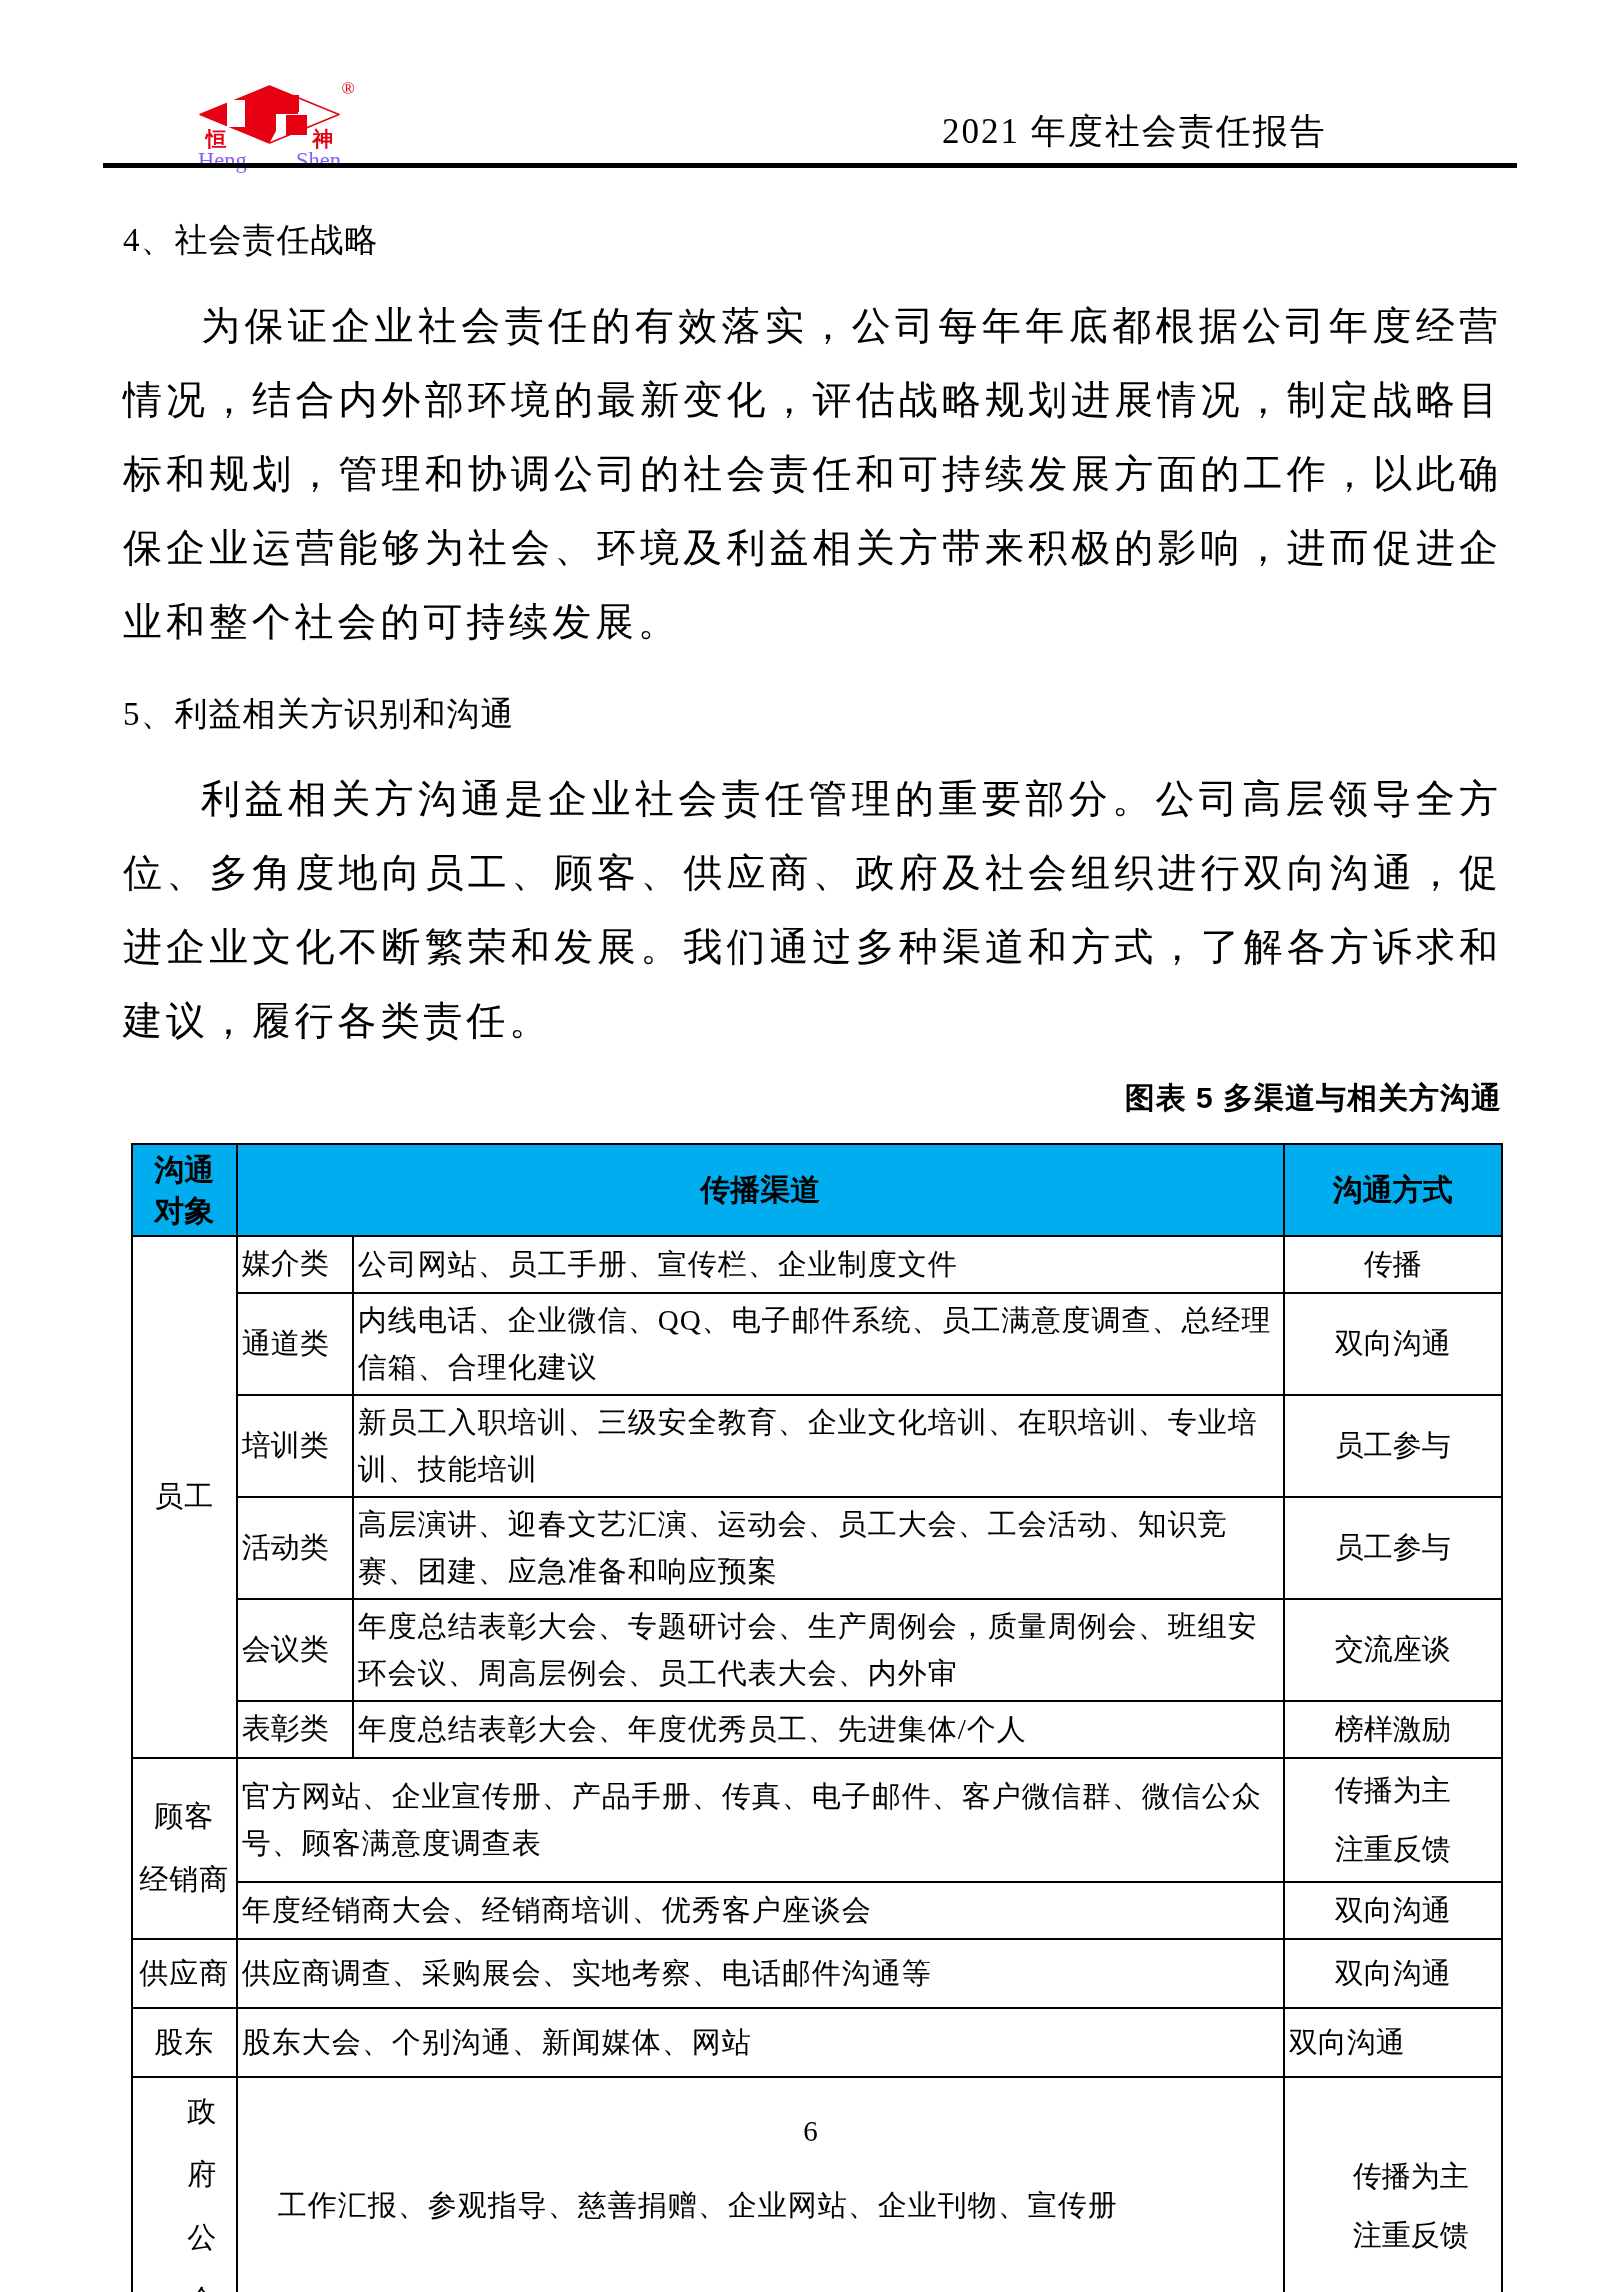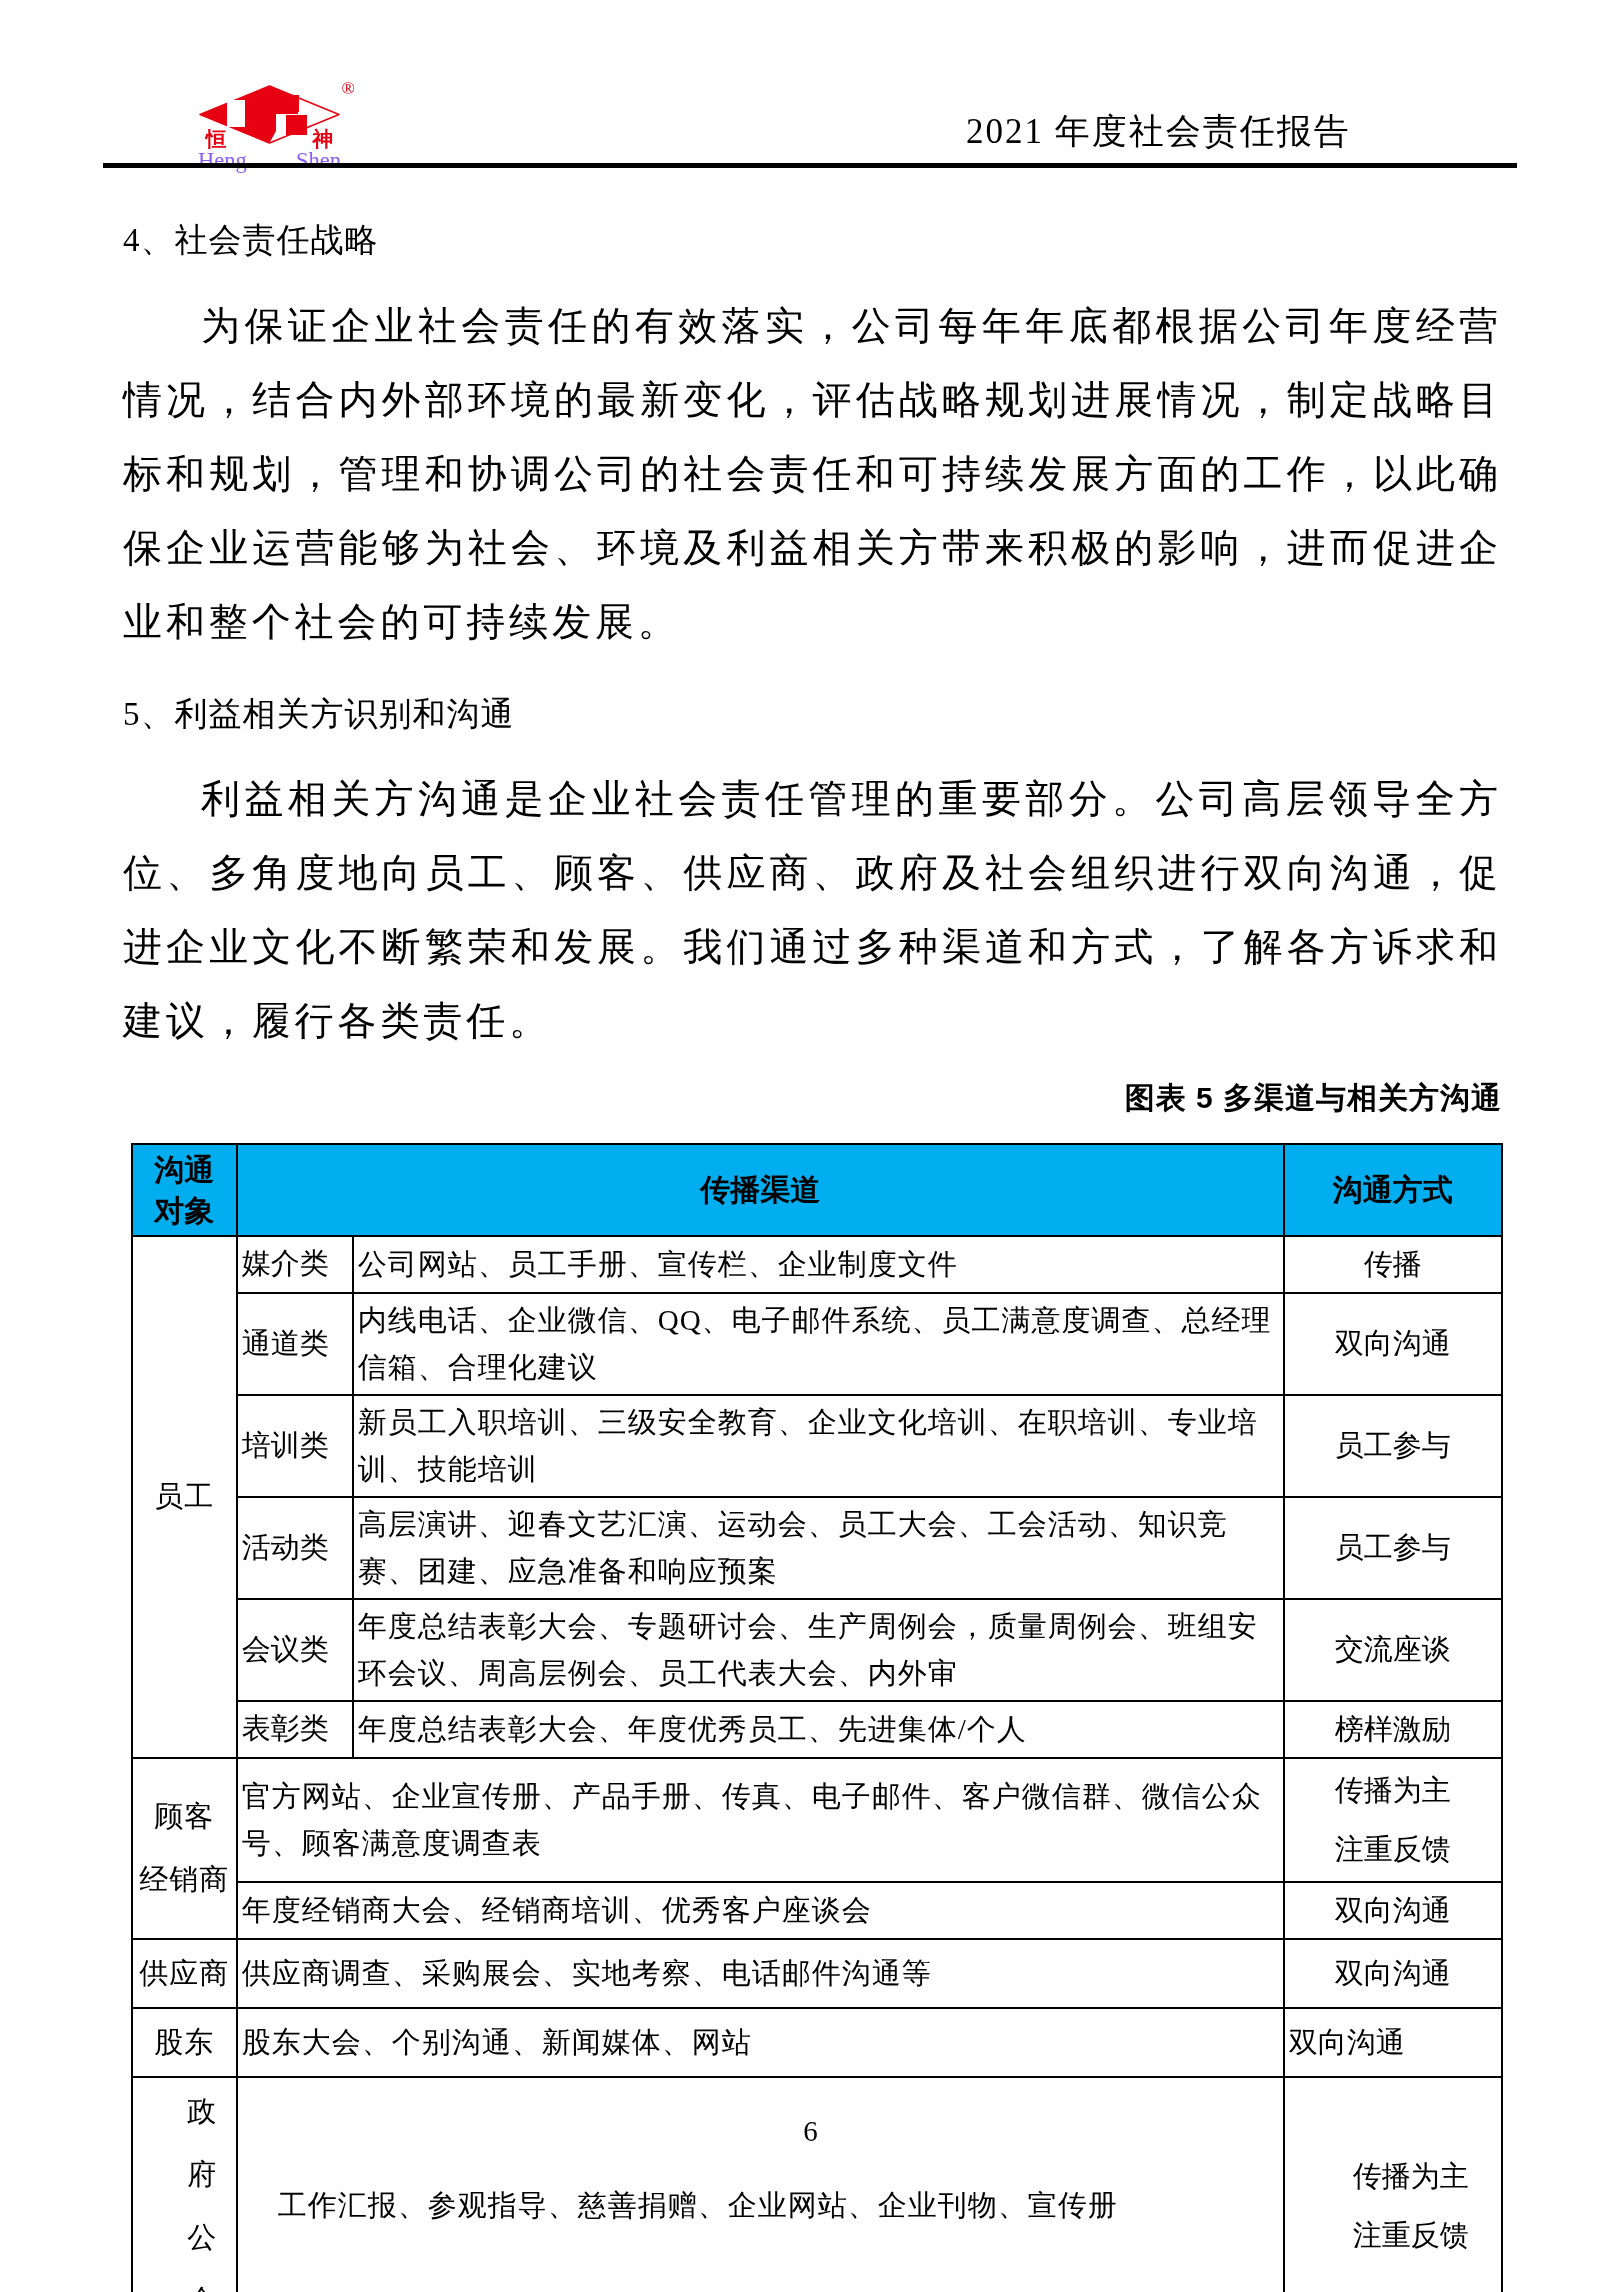--- a/index.html
+++ b/index.html
@@ -13,21 +13,21 @@
   }
   
   .logo{position:absolute;left:196px;top:84px;width:147px;}
   .logo-mark{display:block;}
   .logo-reg{position:absolute;right:-11.8px;top:-5.9px;color:#e60012;font-size:17.6px;font-family:"Liberation Serif",serif;}
   .logo-cn{display:flex;justify-content:space-between;padding:0 9.8px;color:#e60012;
            font-size:20.6px;line-height:20.6px;margin-top:-15.7px;font-weight:bold;}
   .logo-en{display:flex;justify-content:space-between;padding:0 2px;color:#8b5cf6;
            font-size:22.5px;line-height:22.5px;margin-top:0px;font-family:"Liberation Serif",serif;}
   .doc-title{
-    position:absolute;left:966px;top:112px;
+    position:absolute;left:942px;top:112px;
     font-size:35px;line-height:39px;letter-spacing:2px;font-family:"Liberation Serif","DejaVu Serif",serif;
   }
   .header-rule{position:absolute;left:103px;right:104px;top:163px;height:4.9px;background:#000;}
   
   .main{position:absolute;left:123px;top:218px;width:1379px;}
   .sec-heading{font-size:33px;font-weight:normal;margin:0 0 25.5px 0;letter-spacing:1px;}
   .sec-heading.second{margin-top:33px;}
   .body-para{
     font-size:39px;line-height:74px;margin:0 0 17.6px 0;
     text-align:justify;text-indent:2em;letter-spacing:3.9px;

